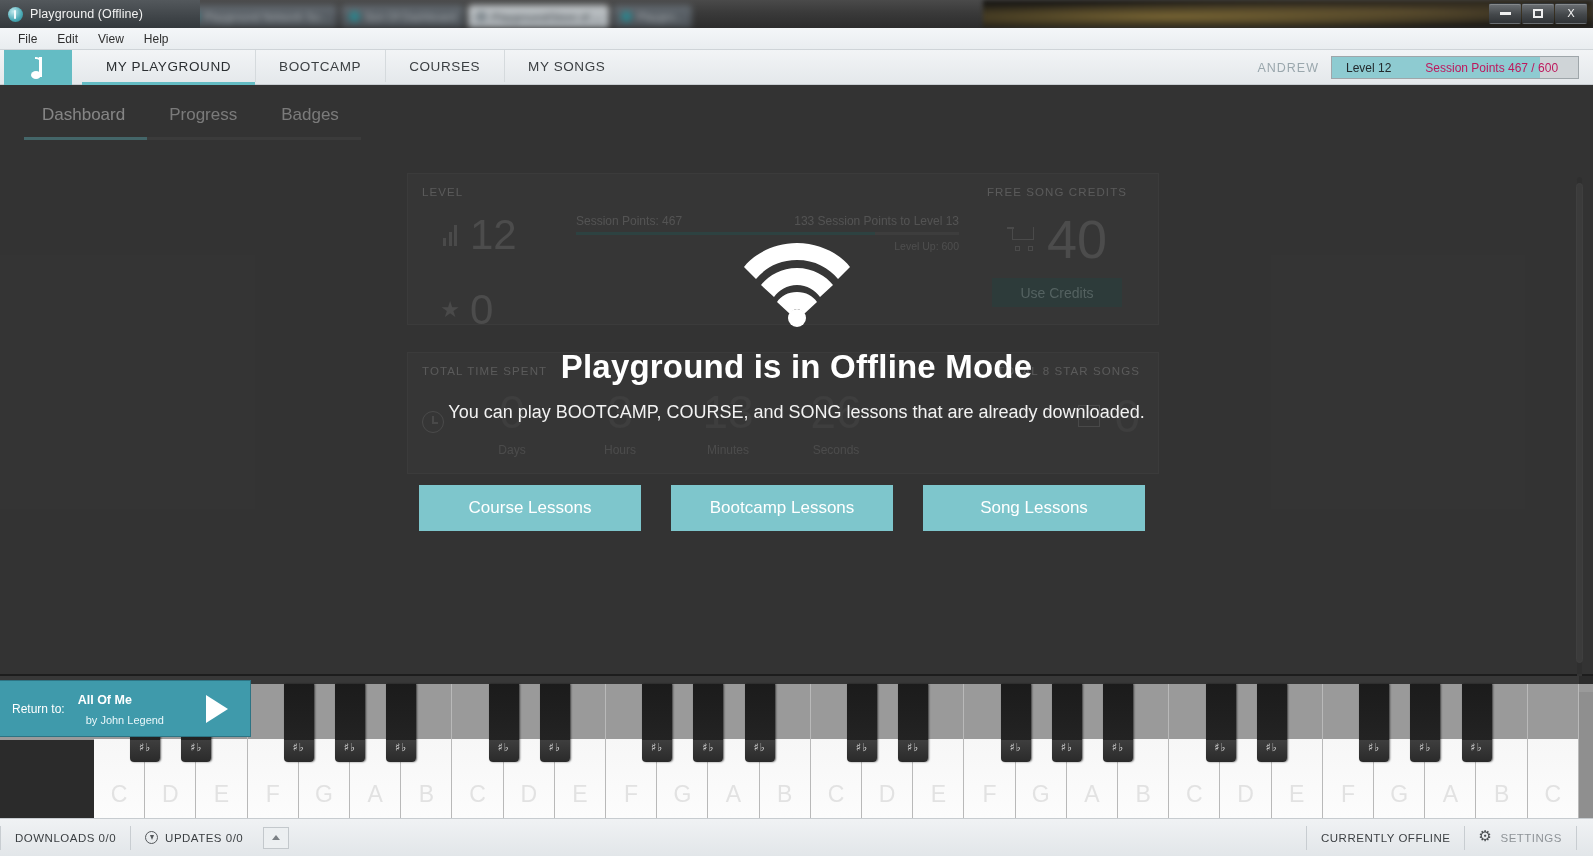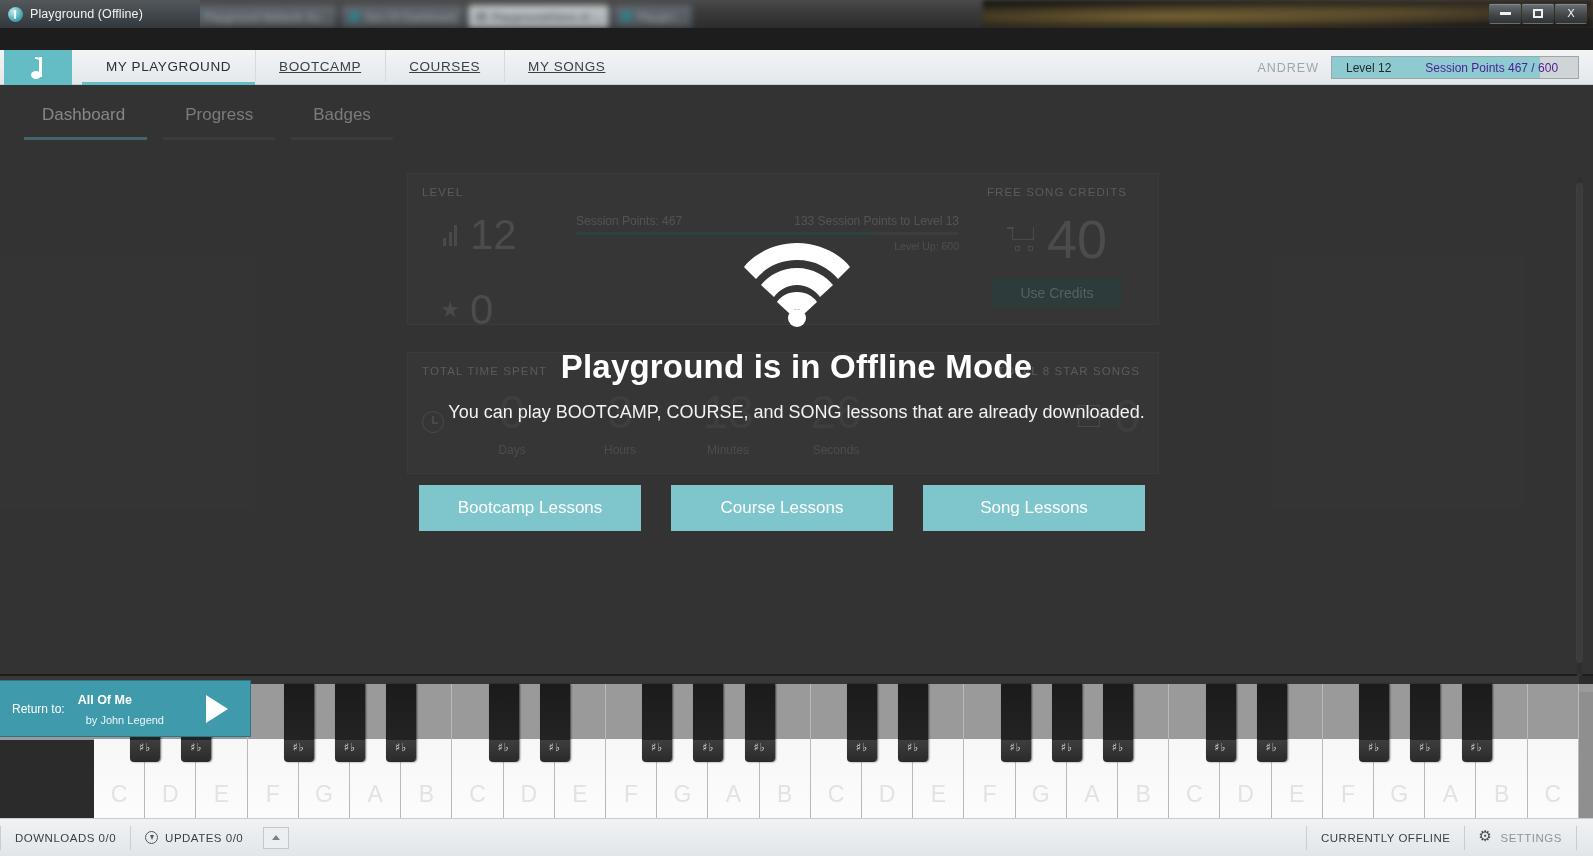--- a/index.html
+++ b/index.html
@@ -103,45 +103,45 @@
   .logo-tile .note .head { position:absolute; left:0px; top:14px; width:10px; height:8px; border-radius:50%; background:#fff;}
   .logo-tile .note .flag { position:absolute; left:4px; top:0px; width:7px; height:6px; border:2.5px solid #fff; border-left:none; border-bottom:none; border-radius:0 6px 0 0;}
 
   .pnav { position:absolute; left:82px; top:0; height:35px; display:flex; align-items:stretch; }
   .pnav .pitem {
     display:flex; align-items:center; padding:0 24px;
     font-size:13.5px; color:#3b3f42; letter-spacing:.6px; white-space:nowrap;
     border-bottom:3px solid transparent;
   }
   .pnav .pitem.active { border-bottom-color:#64bcc4; color:#2b2f32; }
-  .pnav .pitem.sep { box-shadow: inset 1px 0 0 #d5dadd; text-decoration: underline; }
+  .pnav .pitem.sep { box-shadow: inset 1px 0 0 #d5dadd; }
 
   .userbox { position:absolute; right:14px; top:0; height:35px; display:flex; align-items:center; gap:0; }
   .userbox .uname { font-size:12.5px; color:#9aa7ad; letter-spacing:1px; margin-right:12px; }
   .lvlpill {
     display:flex; height:23px; align-items:stretch;
     border:1px solid #9fa6aa; background:#cfd4d7; min-width:248px;
   }
   .lvlpill .lv {
     background:#8ecbd1; display:flex; align-items:center; padding:0 14px;
     font-size:12px; color:#22282b; white-space:nowrap;
   }
   .lvlpill .pts {
     position:relative; flex:1; display:flex; align-items:center; justify-content:center;
-    font-size:12px; color:#4c1d95; white-space:nowrap; overflow:hidden;
+    font-size:12px; color:#be185d; white-space:nowrap; overflow:hidden;
   }
   .lvlpill .pts .fill { position:absolute; left:0; top:0; bottom:0; width:78%; background:#8ecbd1; }
   .lvlpill .pts .lbl { position:relative; z-index:2; padding:0 10px; }
 
   
   .content {
     position:absolute; left:0; top:85px; width:1593px; height:589px;
     background:#3b3b3b;
   }
-  .subtabs { position:absolute; left:24px; top:20px; display:flex; gap:16px; }
+  .subtabs { position:absolute; left:24px; top:20px; display:flex; gap:0; }
   .subtabs .st {
     font-size:17px; color:#cfcfcf; padding:0 22px 12px 22px; white-space:nowrap;
     border-bottom:3px solid #4b4b4b;
   }
   .subtabs .st:first-child { padding-left:18px; }
   .subtabs .st.active { border-bottom-color:#5fa6ab; color:#e6e6e6; }
 
   
   .card {
     position:absolute; background:#424242; border:1px solid #4d4d4d;
@@ -360,20 +360,26 @@
         </div>
       <div class="wbtn">
           <span class="gl-max"></span>
         </div>
       <div class="wbtn">
           <span>X</span>
         </div>
     </div>
   </div>
 
+  <div class="menubar">
+    <div class="mi">File</div>
+    <div class="mi">Edit</div>
+    <div class="mi">View</div>
+    <div class="mi">Help</div>
+  </div>
 
   <div class="appheader">
     <div class="logo-tile">
       <span class="note">
         <span class="stem"></span>
           <span class="flag"></span>
           <span class="head"></span>
       </span>
     </div>
 
@@ -505,24 +511,24 @@
       <path d="M54 33 C38 33 25 41 18 50 L31 62 C36 55 44 50 54 50 C64 50 72 55 77 62 L90 50 C83 41 70 33 54 33 Z" fill="#ffffff"></path>
       <path d="M54 57 C45 57 38 61 34 67 L47 79 C49 76 51 74 54 74 C57 74 59 76 61 79 L74 67 C70 61 63 57 54 57 Z" fill="#ffffff"></path>
       <circle cx="54" cy="83" r="9" fill="#ffffff"></circle>
     </svg>
 
     <div class="offline-title">Playground is in Offline Mode</div>
     <div class="offline-sub">You can play BOOTCAMP, COURSE, and SONG lessons that are already downloaded.</div>
 
     <div class="offline-btns">
       <div class="obtn">
+        <span>Course Lessons</span>
+      </div>
+      <div class="obtn">
         <span>Bootcamp Lessons</span>
-      </div>
-      <div class="obtn">
-        <span>Course Lessons</span>
       </div>
       <div class="obtn">
         <span>Song Lessons</span>
       </div>
     </div>
   </div>
 
   <div class="pianozone">
     <div class="pianotop"></div>
     <div class="keybed">

